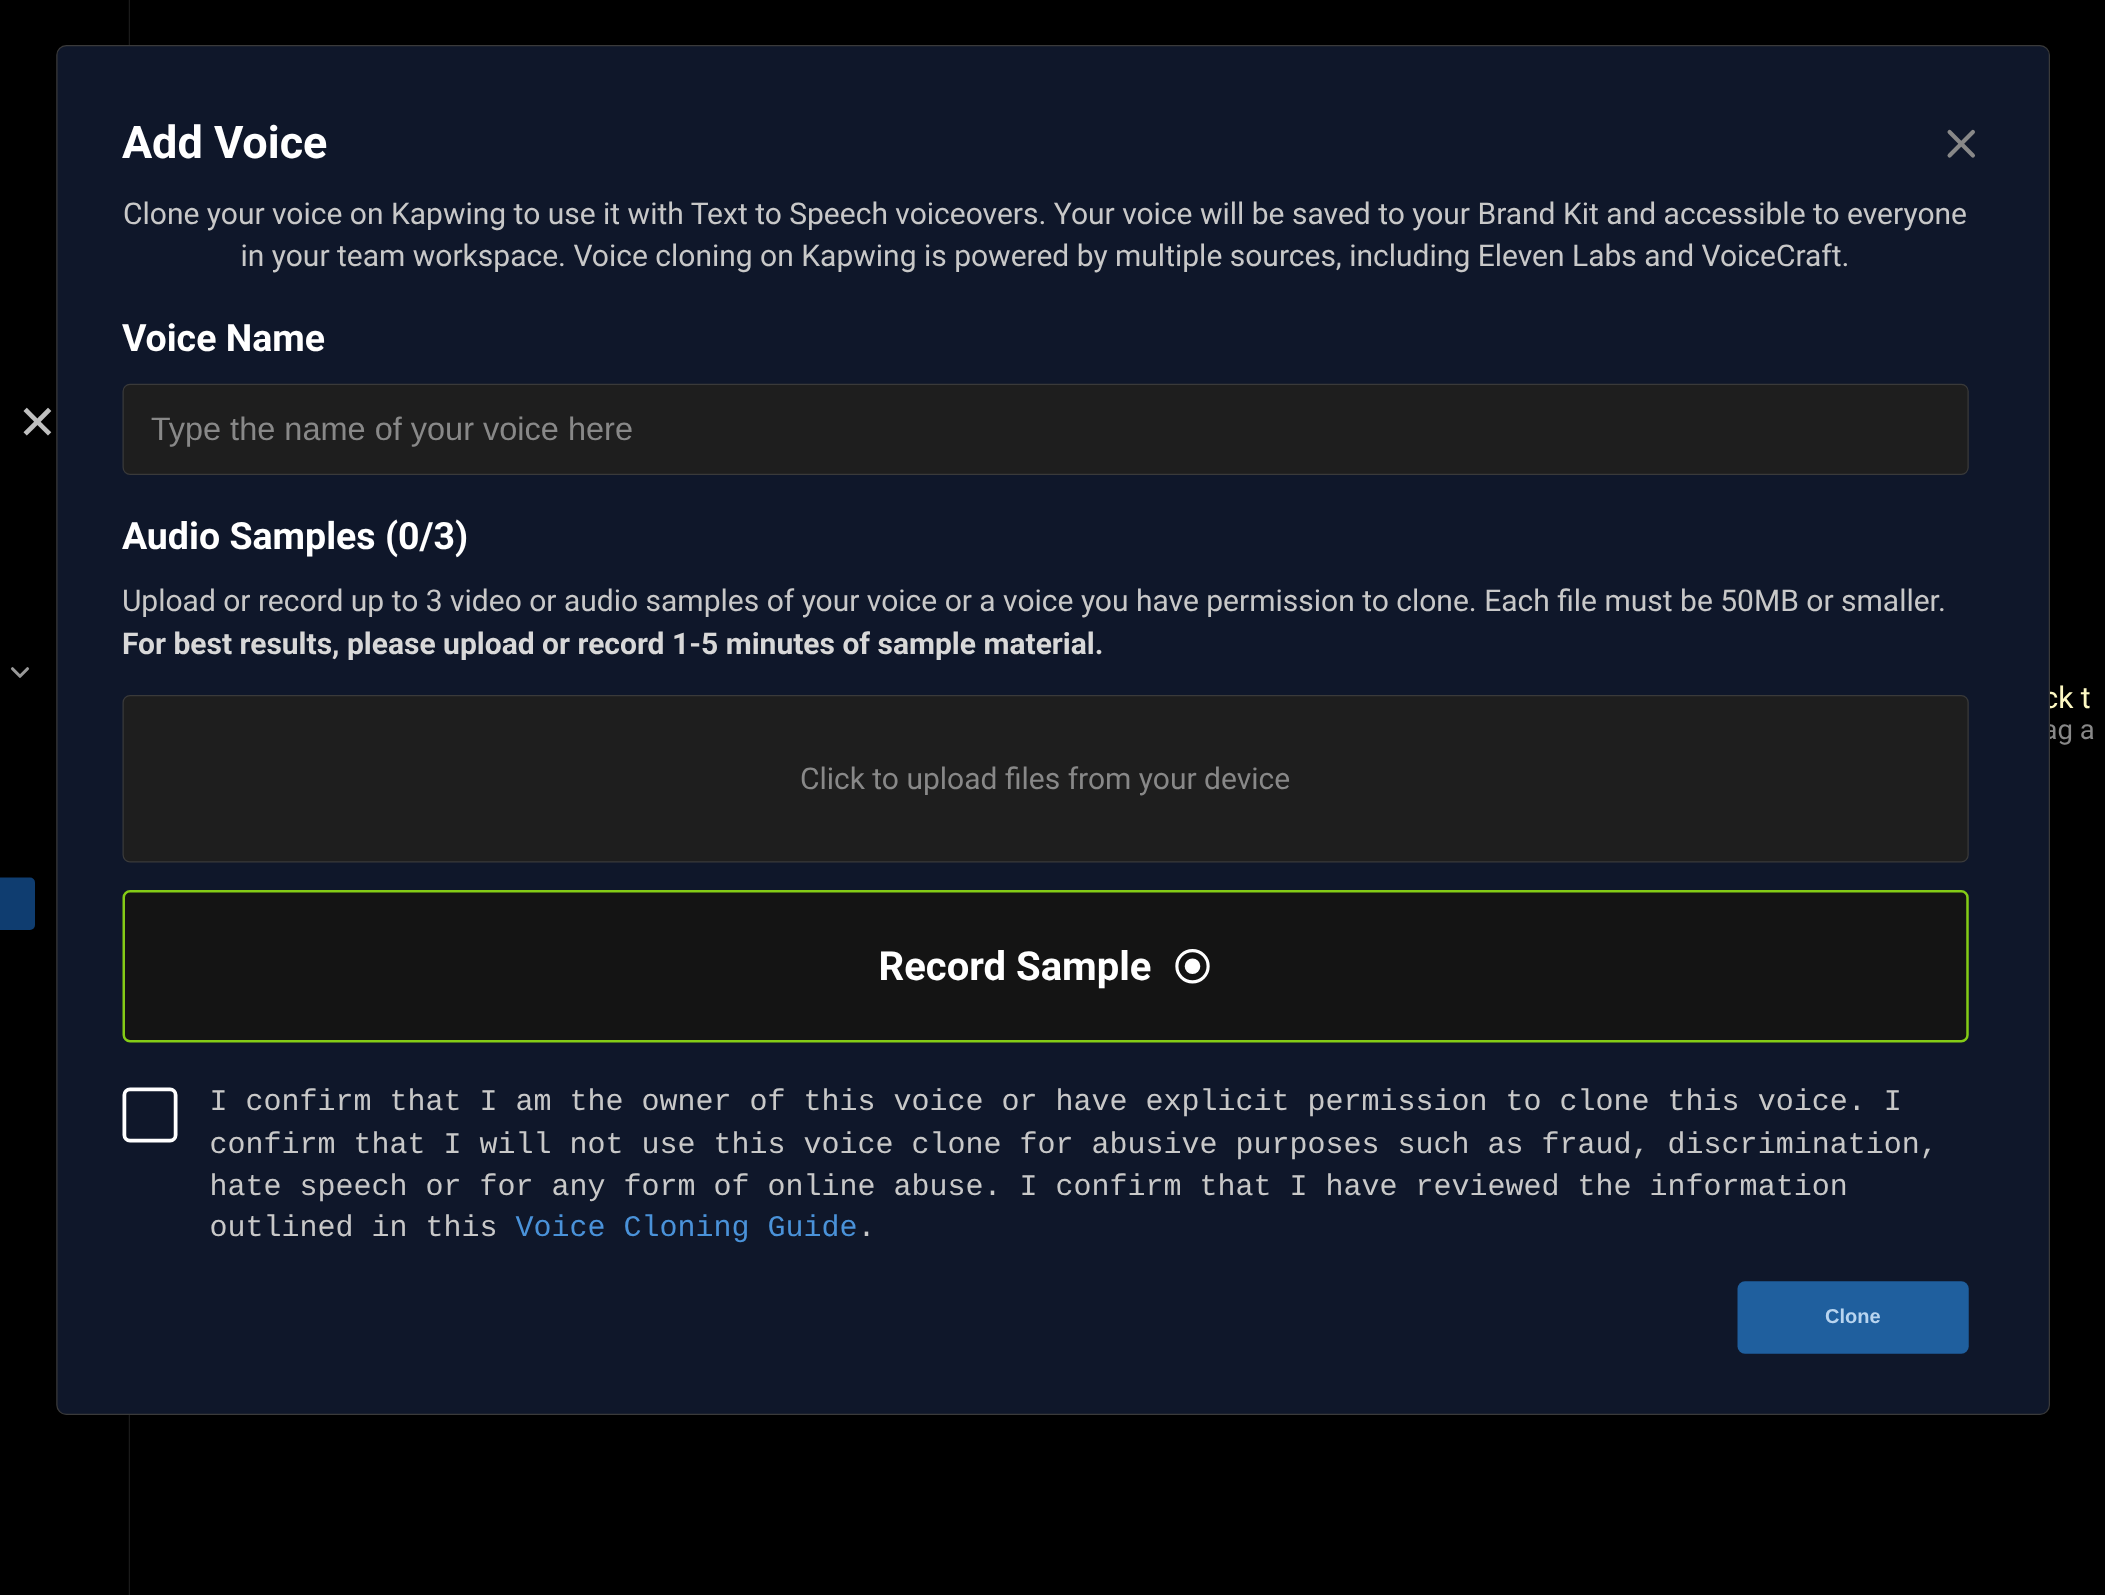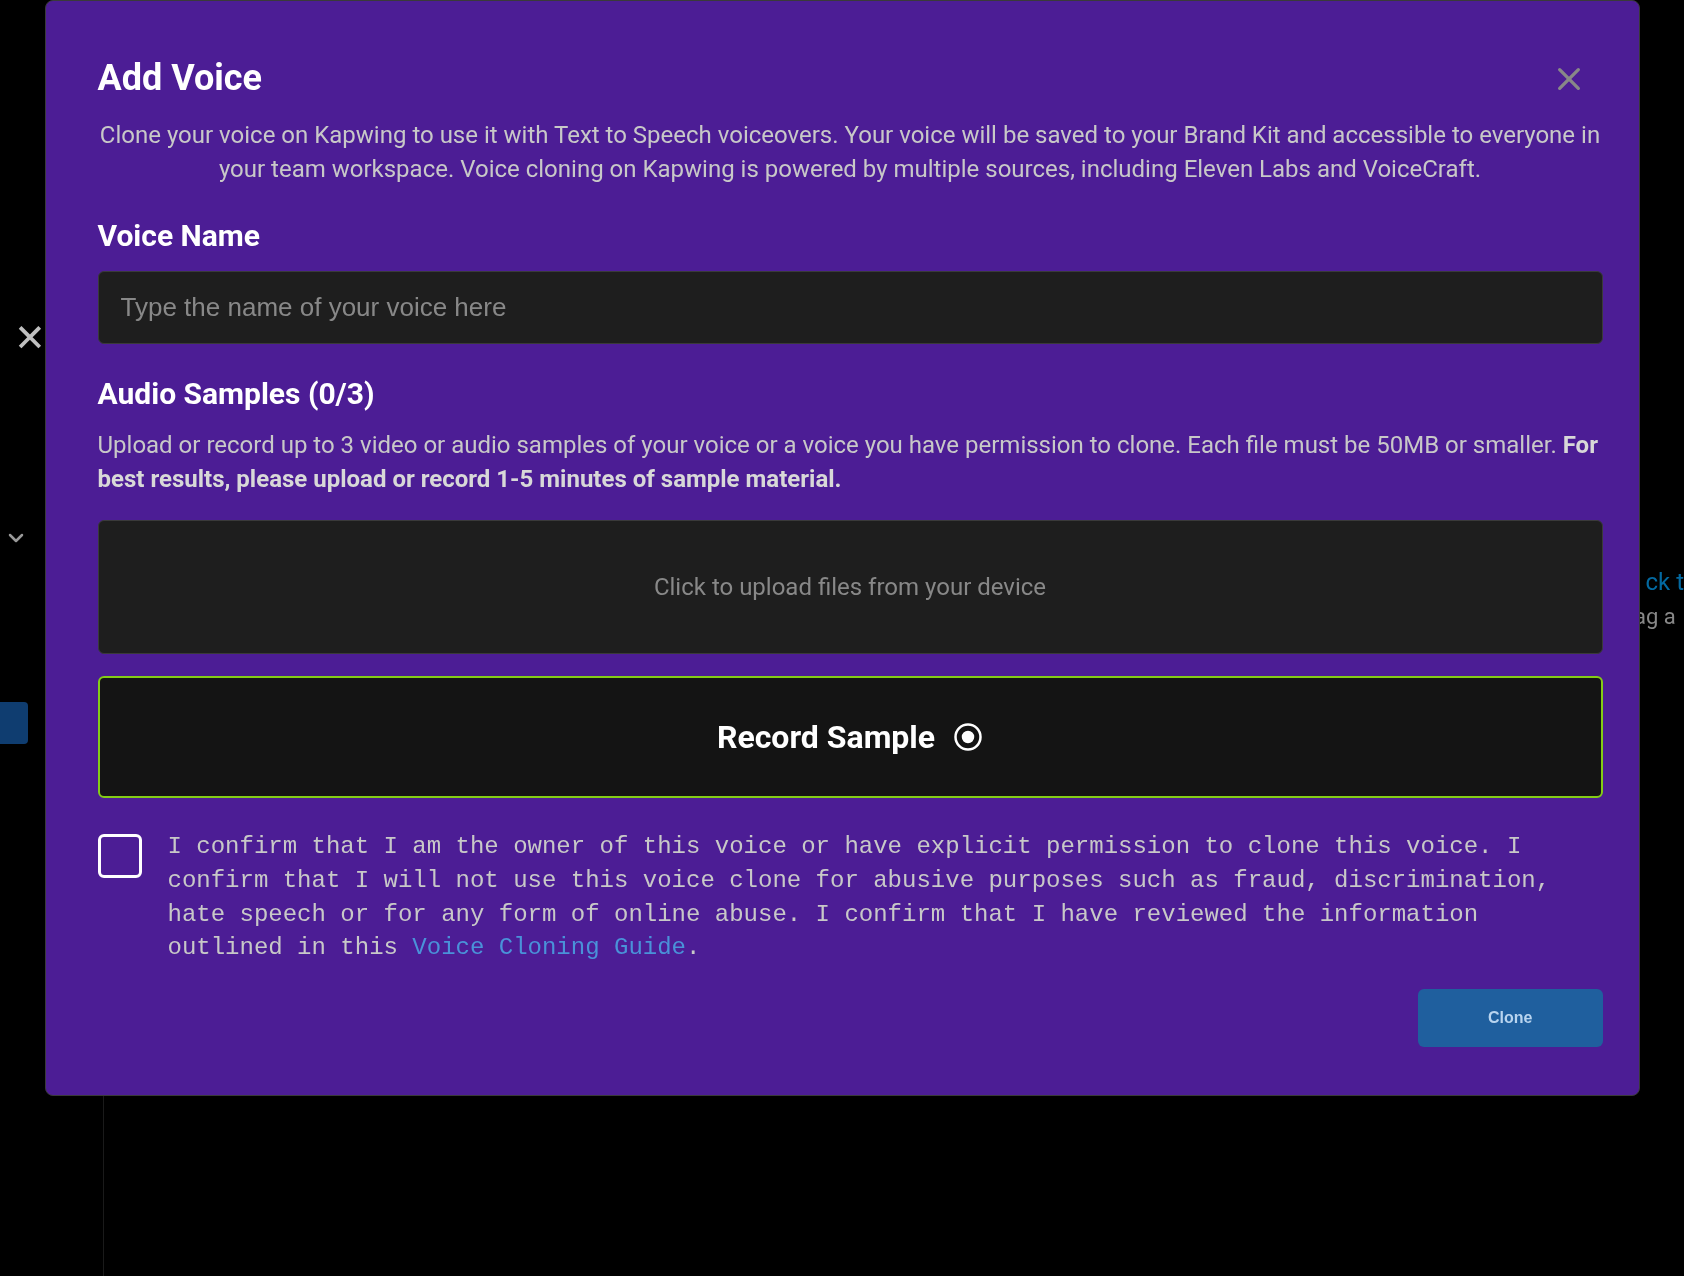--- a/index.html
+++ b/index.html
@@ -59,33 +59,32 @@
       top: 702px;
       width: 28px;
       height: 42px;
       background: #0f3d70;
       border-radius: 0 4px 4px 0;
     }
     
     .bg-right-text1 {
       position: absolute;
       right: 0;
-      top: 568px;
-      color: #0369a1;
+      top: 544px;
+      color: #fef9c3;
       font-size: 24px;
       width: 50px;
       overflow: hidden;
       white-space: nowrap;
-      text-align: right;
     }
     
     .bg-right-text2 {
       position: absolute;
       right: 0;
-      top: 604px;
+      top: 572px;
       color: #888;
       font-size: 22px;
       width: 50px;
       overflow: hidden;
       white-space: nowrap;
     }
     
     .modal-overlay {
       position: absolute;
       left: 0;
@@ -93,25 +92,26 @@
       width: 100%;
       height: 100%;
       display: flex;
       align-items: flex-start;
       justify-content: center;
       z-index: 10;
     }
     
     .modal {
       position: relative;
+      margin-top: 36px;
       width: 1595px;
-      background: #4c1d95;
+      background: #0f172a;
       border: 1px solid #3a3a3a;
       border-radius: 8px;
-      padding: 56px 36px 48px 52px;
+      padding: 56px 64px 48px 52px;
     }
     
     .modal-close {
       position: absolute;
       top: 60px;
       right: 52px;
       cursor: pointer;
       color: #888;
       width: 36px;
       height: 36px;

